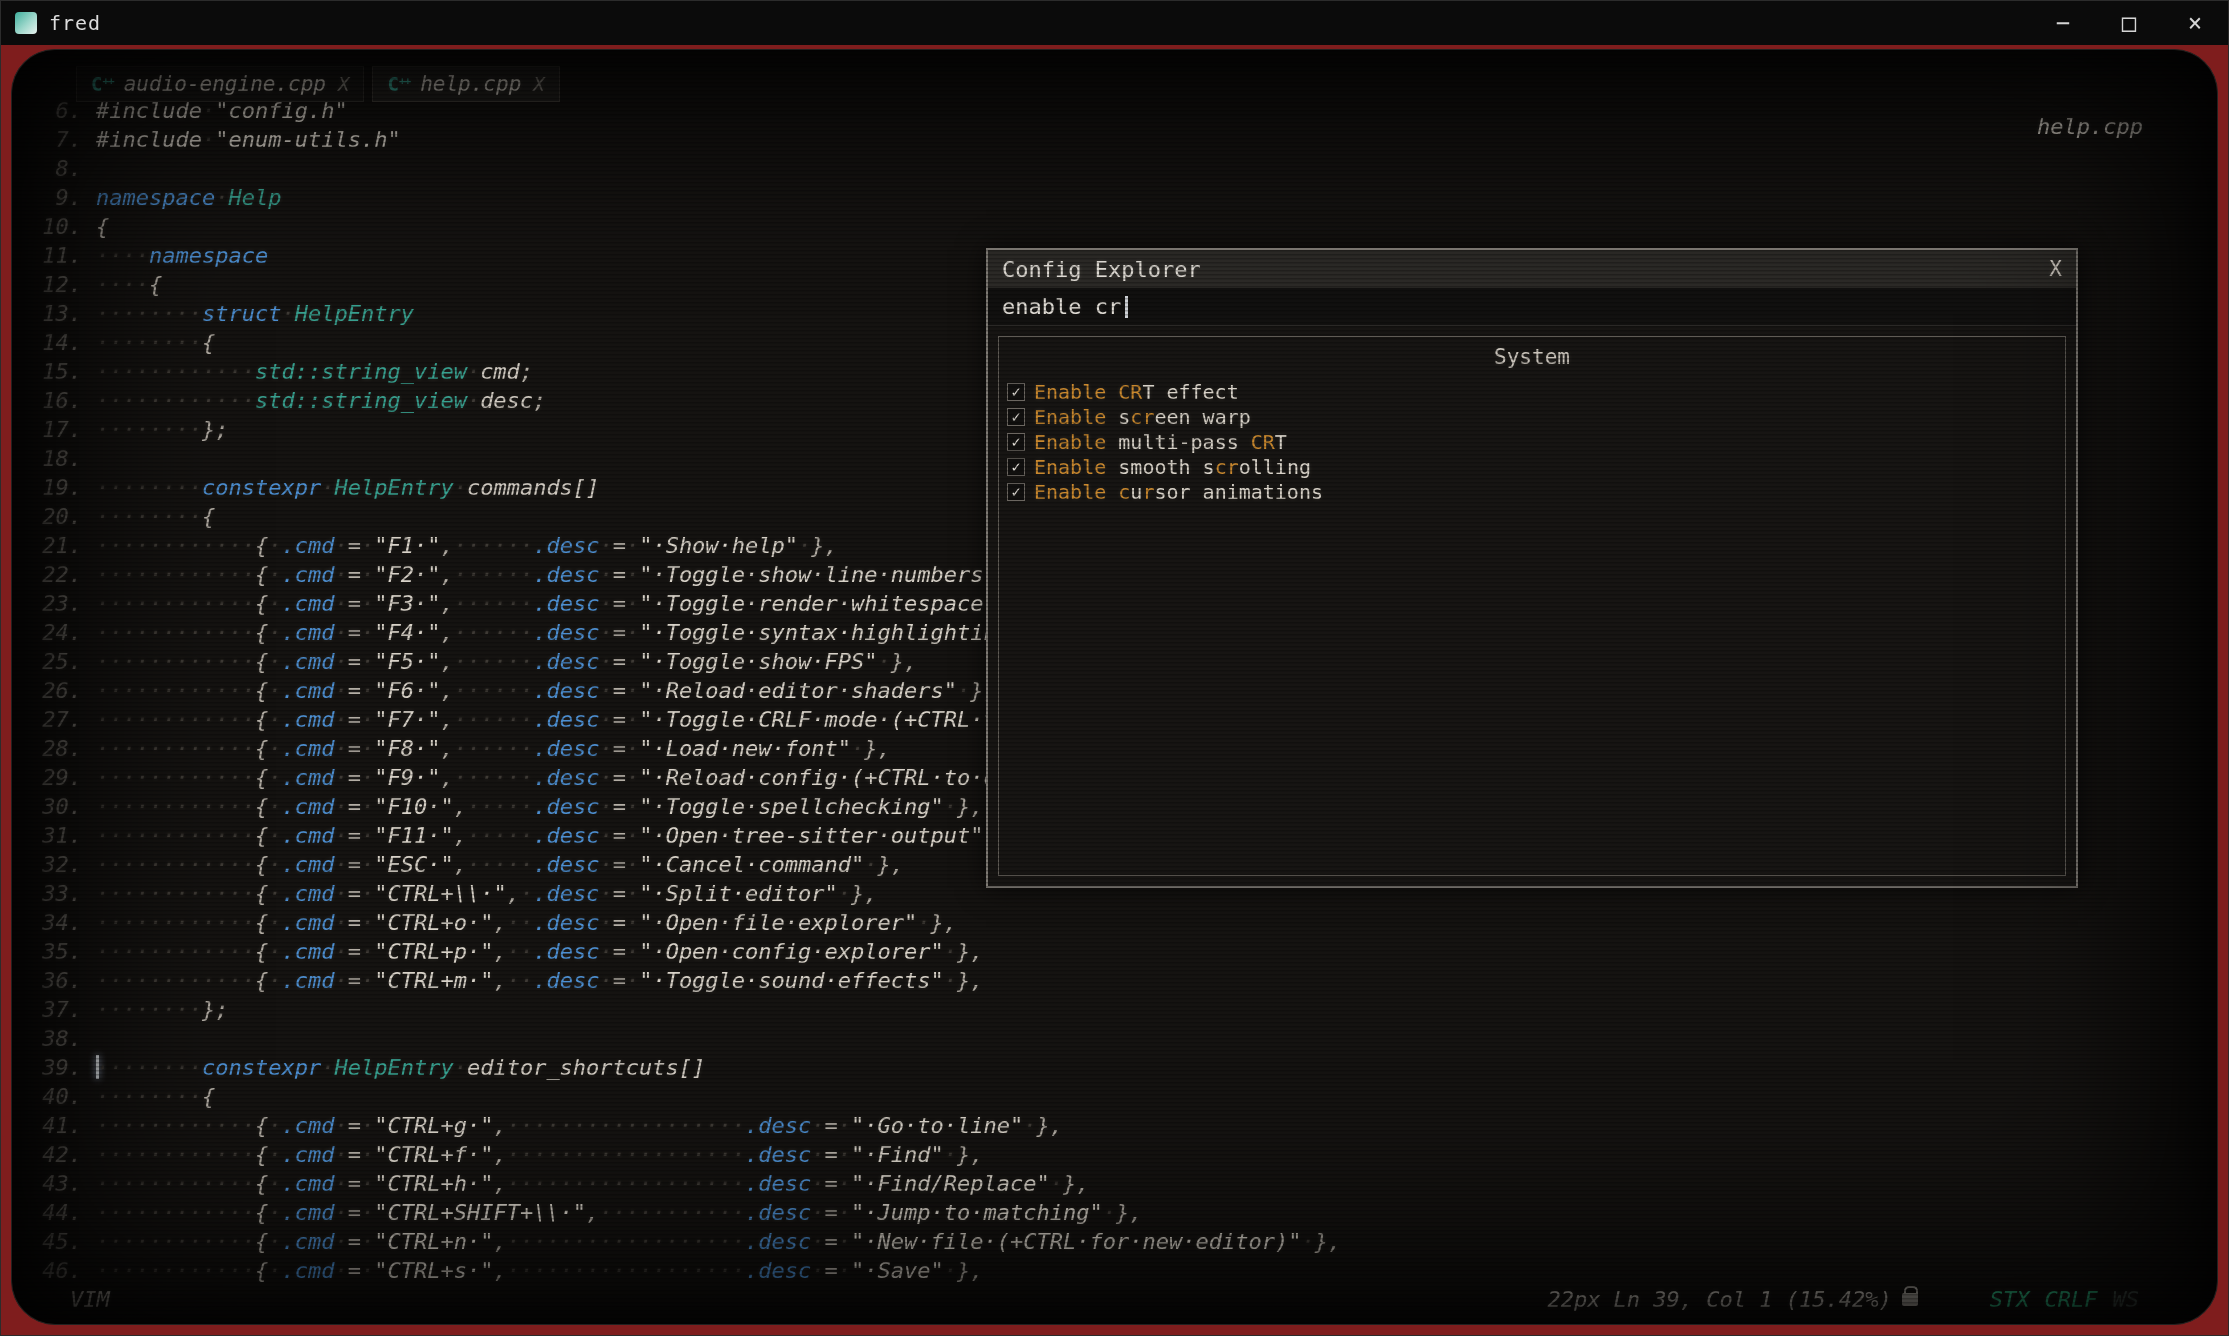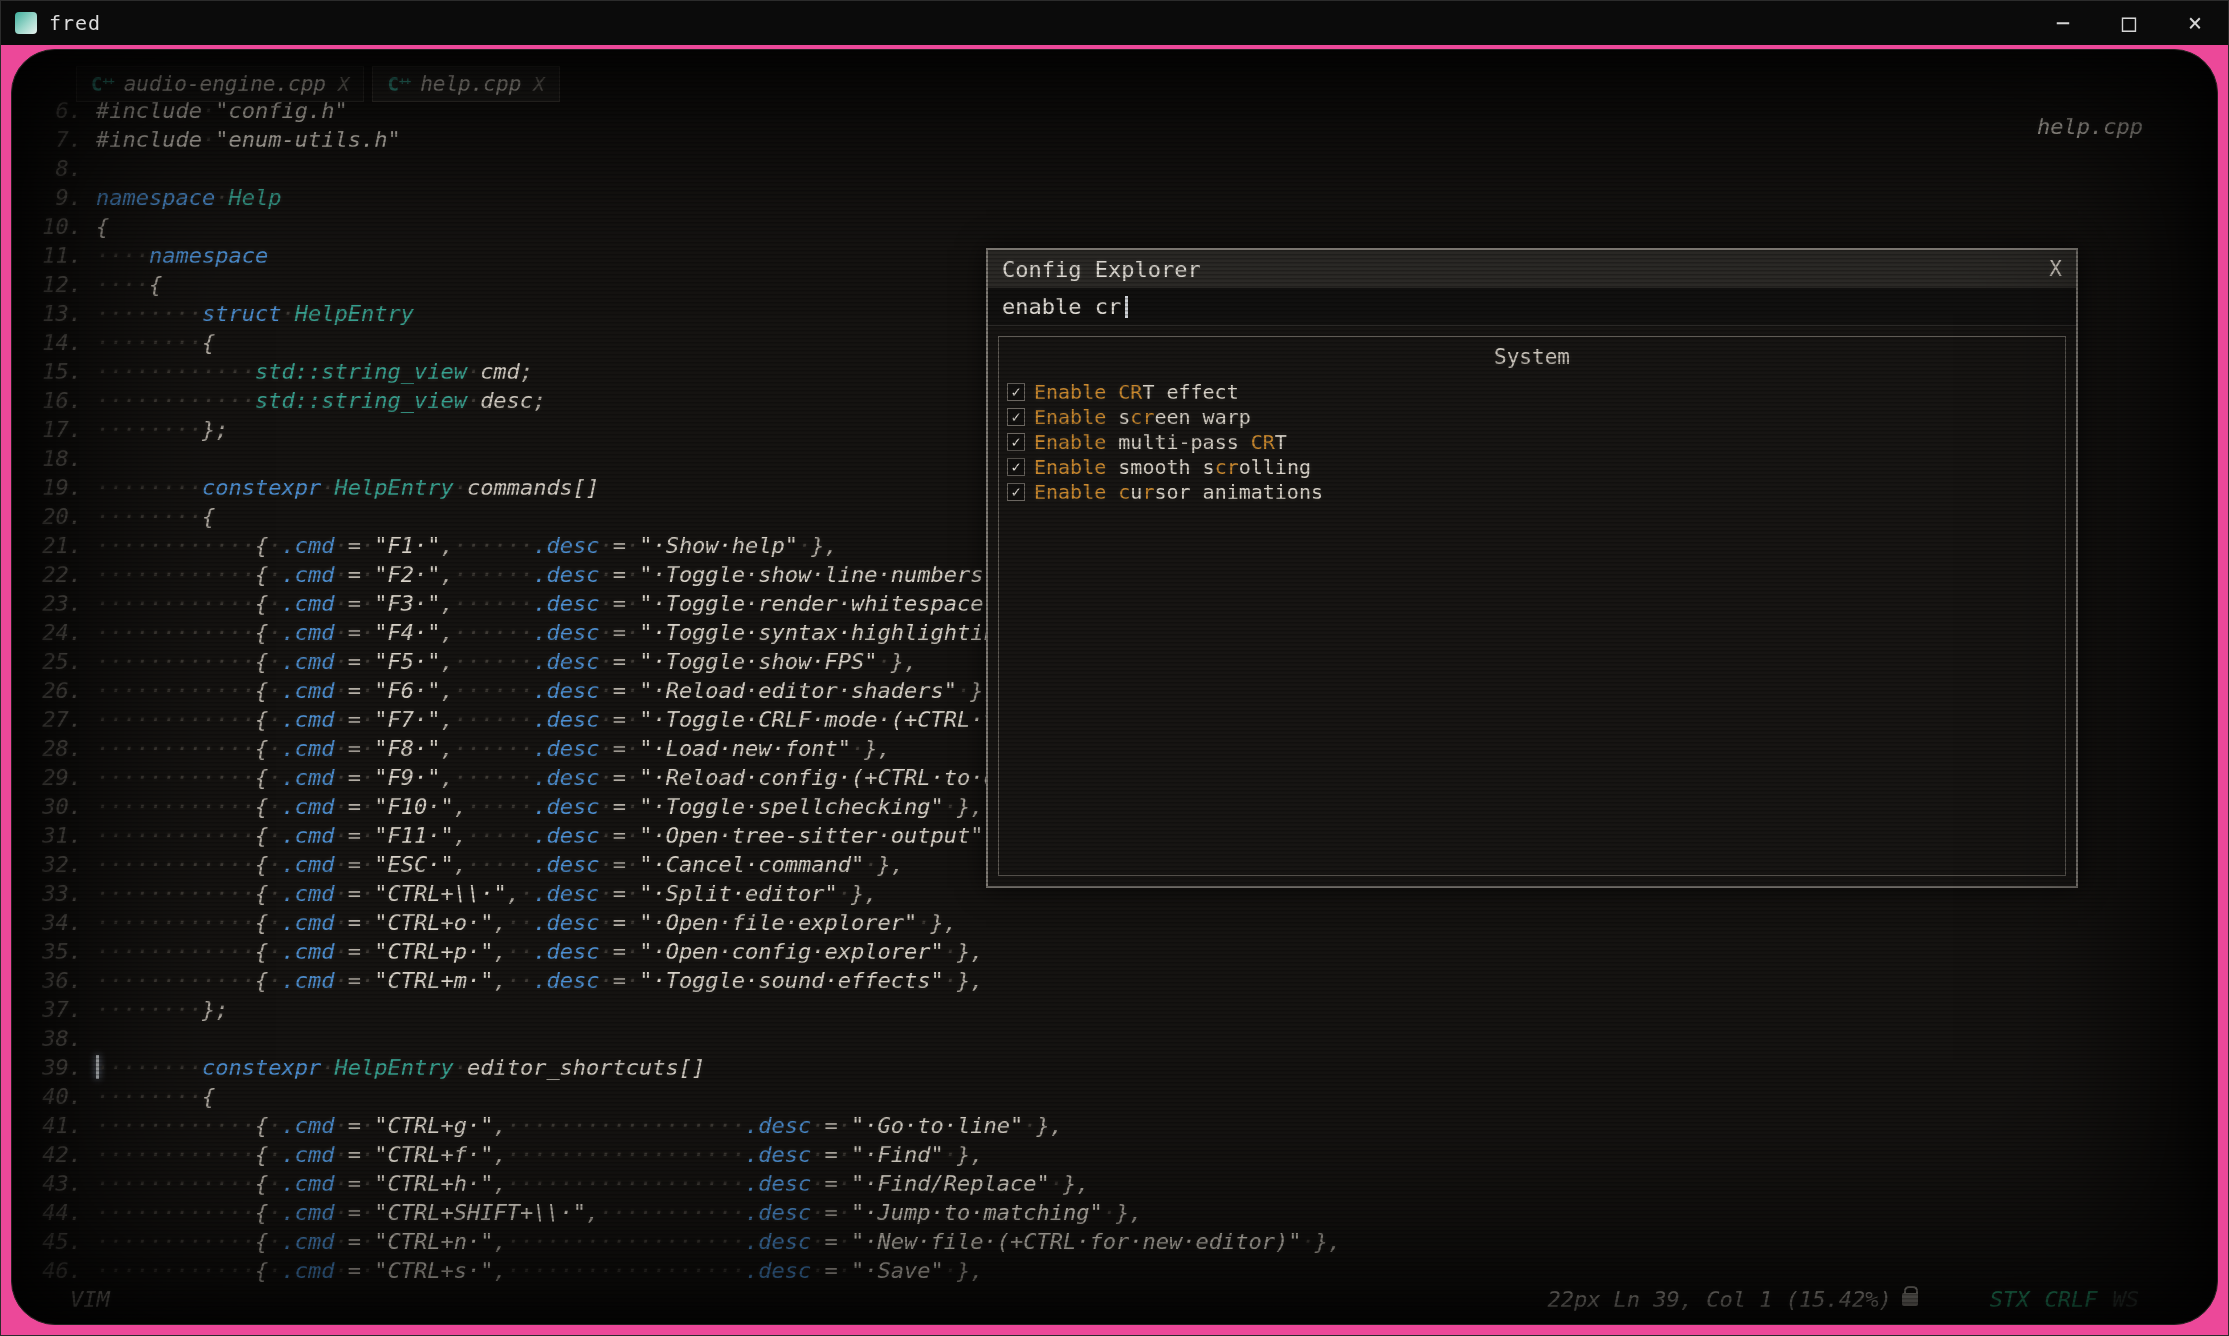--- a/index.html
+++ b/index.html
@@ -1,19 +1,19 @@
 <!DOCTYPE html>
 <html><head>
 <meta charset="utf-8">
 <style>
   * { margin:0; padding:0; box-sizing:border-box; }
   html,body { width:2229px; height:1336px; background:#000; overflow:hidden; }
   body { font-family:"DejaVu Sans Mono", monospace; }
 
-  .window { position:relative; width:2229px; height:1336px; background:#ec4899; border:1px solid #2c2c2c; }
+  .window { position:relative; width:2229px; height:1336px; background:#7f1d1d; border:1px solid #2c2c2c; }
 
   
   .titlebar { position:absolute; top:0; left:0; right:0; height:44px; background:#0b0b0b; display:flex; align-items:center; color:#dcdcdc; z-index:50; }
   .app-icon { width:22px; height:22px; margin-left:14px; border-radius:4px; background:linear-gradient(135deg,#3fae9c 0%,#9fd8cc 55%,#e8f2ee 100%); flex:none; }
   .title-text { margin-left:12px; font-size:20px; letter-spacing:1px; }
   .win-controls { margin-left:auto; display:flex; }
   .win-btn { width:66px; height:44px; display:flex; align-items:center; justify-content:center; font-size:24px; color:#d5d5d5; cursor:default; }
 
   
   .crt { position:absolute; left:10px; right:10px; top:48px; bottom:10px; background:#151311; border-radius:44px; overflow:hidden; border:1px solid #232120; }

